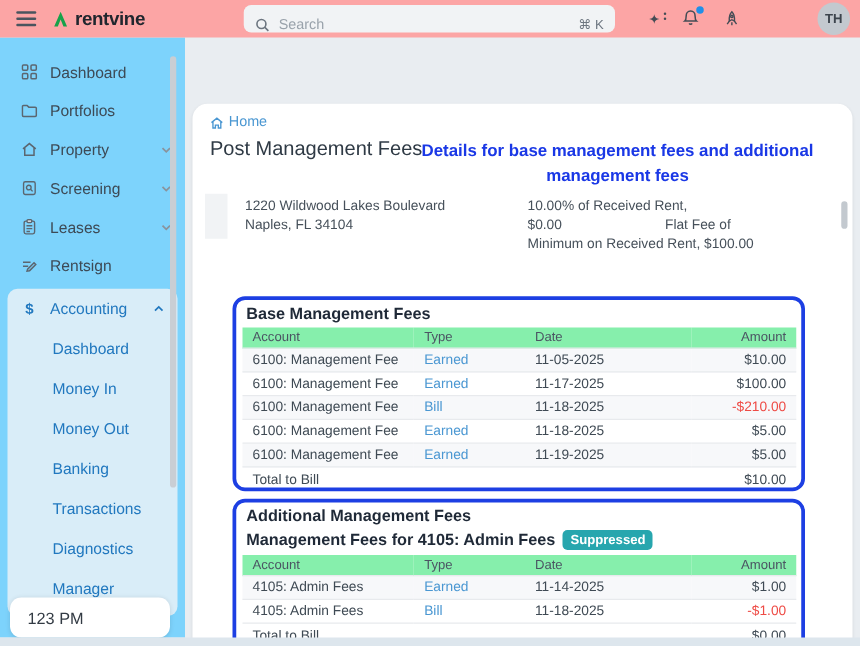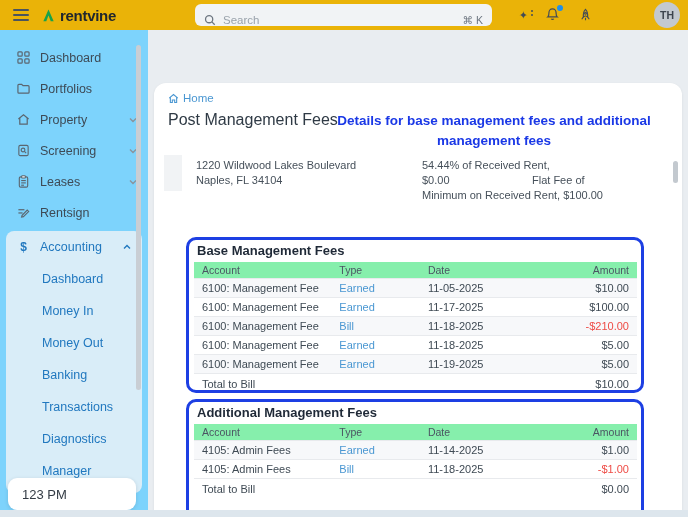--- a/index.html
+++ b/index.html
@@ -1,20 +1,20 @@
 <!DOCTYPE html>
 <html><head>
 <meta charset="utf-8">
 <style>
   * { margin:0; padding:0; box-sizing:border-box; }
   html,body { width:688px; height:517px; overflow:hidden; }
   body { font-family:"Liberation Sans", sans-serif; background:#e9edf1; position:relative; }
 
   
-  .topbar { position:absolute; left:0; top:0; width:688px; height:30px; background:#eab308; display:flex; align-items:center; z-index:5; }
+  .topbar { position:absolute; left:0; top:0; width:688px; height:30px; background:#fca5a5; display:flex; align-items:center; z-index:5; }
   .hamburger { width:16px; height:12px; margin-left:13px; display:flex; flex-direction:column; justify-content:space-between; cursor:pointer; }
   .hamburger span { display:block; height:1.6px; background:#4a545e; border-radius:1px; }
   .logo { display:flex; align-items:center; gap:4px; margin-left:12px; }
   .logo-text { font-size:15px; font-weight:bold; color:#20262e; letter-spacing:-0.3px; }
   .searchbox { position:absolute; left:195px; top:4px; width:297px; height:22px; background:#f1f3f5; border-radius:6px; display:flex; align-items:flex-end; padding:0 9px; }
   .searchbox .ph { font-size:11.5px; color:#99a2ab; margin-left:7px; flex:1; }
   .searchbox .kbd { font-size:10.5px; color:#6d7680; }
   .top-icons { position:absolute; right:0; top:0; height:30px; display:flex; align-items:center; gap:17px; padding-right:8px; }
   .sparkle { font-size:11px; color:#444c55; position:relative; }
   .sparkle .dots { position:absolute; right:-5px; top:1px; display:flex; flex-direction:column; gap:2px; }
@@ -239,21 +239,21 @@
     </span>
     <span>Home</span>
   </div>
   <h1 class="page-title">Post Management Fees</h1>
   <div class="annotation">Details for base management fees and additional management fees</div>
 
   <div class="scroll-area">
     <div class="addr-cell"></div>
     <span class="t11" style="left:32px; top:4px;">1220 Wildwood Lakes Boulevard</span>
     <span class="t11" style="left:32px; top:19px;">Naples, FL 34104</span>
-    <span class="t11" style="left:258px; top:4px;">54.44% of Received Rent,</span>
+    <span class="t11" style="left:258px; top:4px;">10.00% of Received Rent,</span>
     <span class="t11" style="left:258px; top:19px;">$0.00</span>
     <span class="t11" style="left:368px; top:19px;">Flat Fee of</span>
     <span class="t11" style="left:258px; top:34px;">Minimum on Received Rent, $100.00</span>
 
     <section class="fee-box box1">
       <div class="box-heading">Base Management Fees</div>
       <table class="fees">
         <thead>
           <tr>
             <th class="col-acct">Account</th>
@@ -296,20 +296,24 @@
           <tr>
             <td colspan="3">Total to Bill</td>
             <td class="col-amt">$10.00</td>
           </tr>
         </tbody>
       </table>
     </section>
 
     <section class="fee-box box2">
       <div class="box-heading">Additional Management Fees</div>
+      <div class="sub-heading">
+        <b>Management Fees for 4105: Admin Fees</b>
+        <span class="badge">Suppressed</span>
+      </div>
       <table class="fees">
         <thead>
           <tr>
             <th class="col-acct">Account</th>
             <th class="col-type">Type</th>
             <th class="col-date">Date</th>
             <th class="col-amt">Amount</th>
           </tr>
         </thead>
         <tbody>

